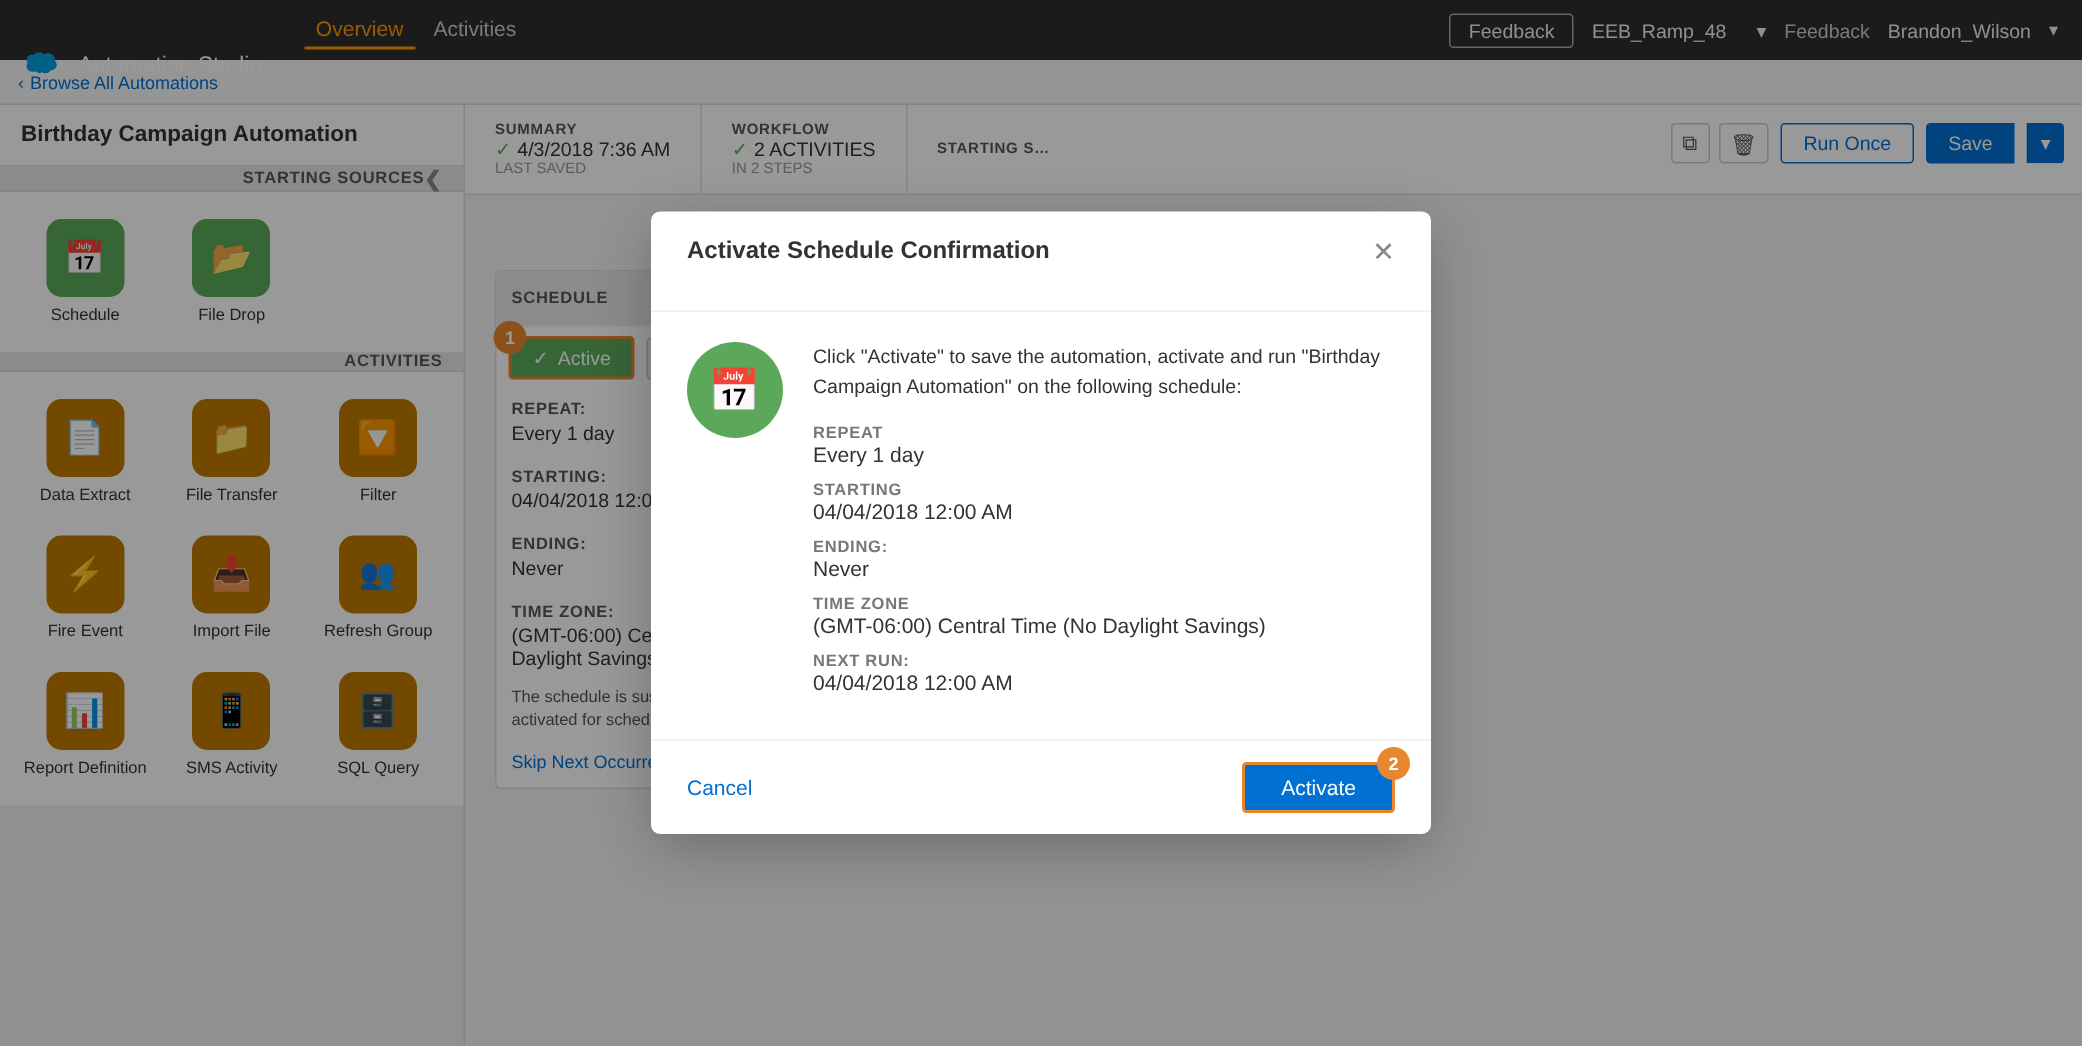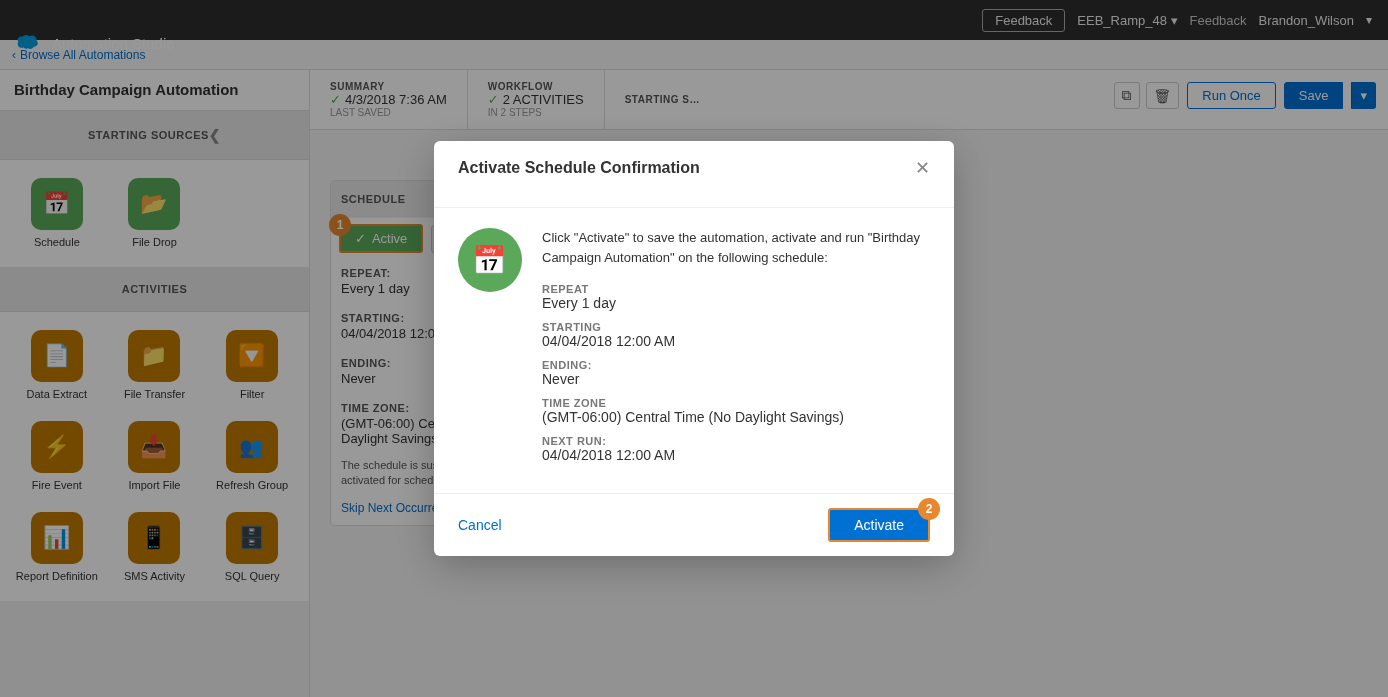--- a/index.html
+++ b/index.html
@@ -59,21 +59,21 @@
       padding: 3px 12px;
       border-radius: 3px;
       font-size: 13px;
       cursor: pointer;
     }
     .account-selector {
       display: flex;
       align-items: center;
       color: #eee;
       font-size: 13px;
-      gap: 4px;
+      gap: 20px;
       cursor: pointer;
     }
     .welcome-text {
       color: #ccc;
       font-size: 13px;
     }
     .welcome-name {
       color: #eee;
       font-size: 13px;
     }
@@ -124,28 +124,28 @@
     .automation-title {
       font-size: 15px;
       font-weight: 600;
       color: #333;
       line-height: 1.3;
     }
 
     
     .section-header {
       background: #e8e8e8;
-      padding: 16px 14px;
+      padding: 0 14px;
       font-size: 11px;
       font-weight: 700;
       color: #555;
       letter-spacing: 0.5px;
       display: flex;
       align-items: center;
-      justify-content: center;
+      justify-content: flex-end;
       border-bottom: 1px solid #ddd;
     }
     .section-collapse {
       cursor: pointer;
       color: #888;
       font-size: 14px;
     }
     .icon-grid {
       display: grid;
       grid-template-columns: repeat(3, 1fr);
@@ -515,20 +515,24 @@
 </head>
 <body>
 
 <nav class="top-nav">
   <div class="top-nav-brand">
     <svg class="salesforce-cloud" viewBox="0 0 50 35">
       <path d="M20 28c-2.5 0-4.7-1-6.3-2.6C12.2 25.8 11 26 9.7 26 6 26 3 23 3 19.3c0-1.5.5-2.9 1.3-4C3.5 14.5 3 13.3 3 12c0-3.3 2.7-6 6-6 .7 0 1.4.1 2 .4C12.5 4.7 15 3 18 3c2.2 0 4.2.9 5.6 2.3C25 4.5 27 4 29 4c4.4 0 8 3.6 8 8 0 .4 0 .9-.1 1.3C38.2 14.5 39 16.1 39 18c0 3.3-2.7 6-6 6-.3 0-.6 0-.9-.1C30.5 26.6 28 28 25 28c-1.7 0-3.3-.6-4.5-1.5-.2.1-.4.5-.5 1.5z" fill="#00a1e0"></path>
     </svg>
     <span>Automation Studio</span>
   </div>
+  <div class="top-nav-links">
+    <a class="top-nav-link active">Overview</a>
+    <a class="top-nav-link">Activities</a>
+  </div>
   <div class="top-nav-right">
     <button class="feedback-btn">Feedback</button>
     <div class="account-selector">
       <span>EEB_Ramp_48</span>
       <span>▾</span>
     </div>
     <span class="welcome-text">Feedback</span>
     <span class="welcome-name">Brandon_Wilson</span>
     <span style="color:#eee;font-size:12px;">▾</span>
   </div>

